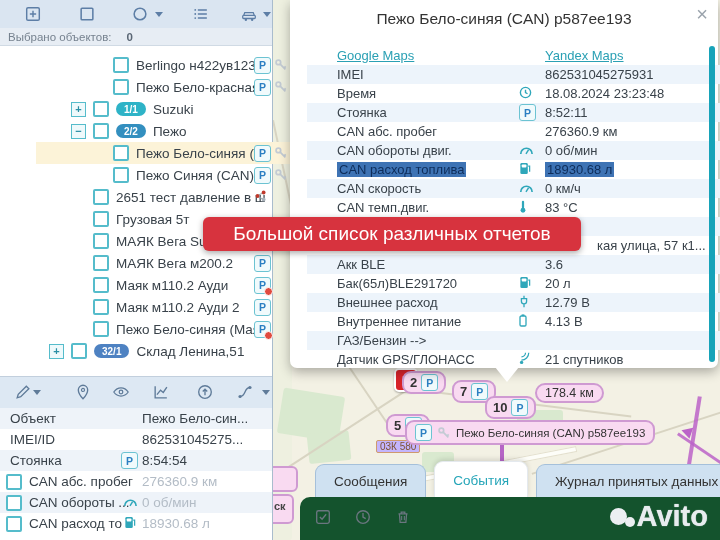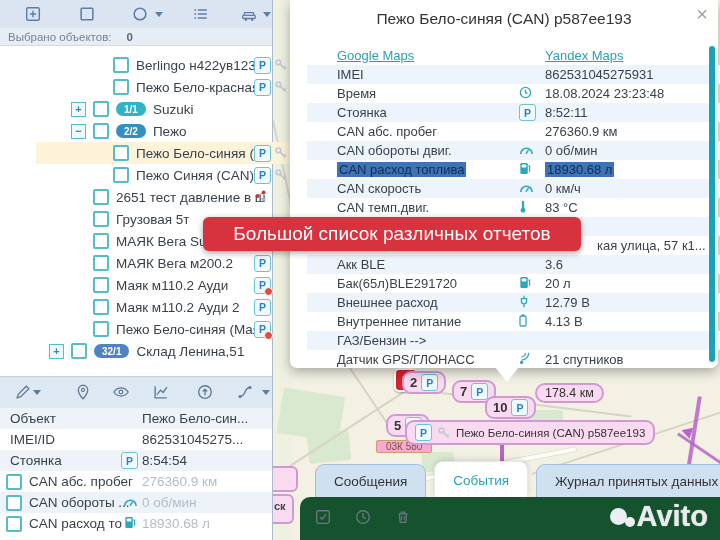--- a/index.html
+++ b/index.html
@@ -57,22 +57,22 @@
   .roadw{position:absolute;height:4px;background:#fdfdf8;border:1px solid #e4e0ce;}
   .proute{position:absolute;background:#bb63c8;opacity:.85;}
   .cluster{position:absolute;display:flex;align-items:center;gap:4px;background:#f9daf1;
            border:2px solid #cf9ad2;border-radius:9px;padding:1px 6px;font-size:13px;font-weight:bold;color:#333;}
   .vmark{position:absolute;width:20px;height:20px;background:#d8232a;border:2px solid #fff;border-radius:5px;
          display:flex;align-items:center;justify-content:center;box-shadow:0 1px 2px rgba(0,0,0,.3);}
   .distpill{position:absolute;background:#f9daf1;border:2px solid #cf9ad2;border-radius:10px;
             padding:1px 8px;font-size:12.5px;color:#333;}
   .vlabel{position:absolute;display:flex;align-items:center;gap:5px;background:#f9daf1;
           border:2px solid #cf9ad2;border-radius:9px;padding:2px 8px;font-size:11.5px;color:#333;white-space:nowrap;}
-  .rlabel{position:absolute;background:#f9a8d4;border:1px solid #cf9a6f;font-size:10px;color:#7d5232;
-          padding:0 9px;border-radius:2px;}
+  .rlabel{position:absolute;background:#c4b5fd;border:1px solid #cf9a6f;font-size:10px;color:#7d5232;
+          padding:0 3px;border-radius:2px;}
   .stem{position:absolute;width:4px;background:#b565c5;}
   .frag{position:absolute;background:#f9daf1;border:2px solid #cf9ad2;border-radius:6px;}
   .fragtxt{position:absolute;font-size:11px;font-weight:bold;color:#444;}
   
   .popup{position:absolute;left:290px;top:0;width:428px;height:368px;background:#fff;z-index:5;
          box-shadow:0 4px 12px rgba(0,0,0,.3);border-radius:0 0 7px 7px;}
   .popup-title{position:absolute;left:0;top:10px;width:100%;text-align:center;font-size:15.5px;color:#333;}
   .pclose{position:absolute;right:10px;top:4px;font-size:20px;color:#9aa3ac;cursor:pointer;line-height:20px;}
   .prows{position:absolute;left:17px;top:46px;width:420px;}
   .prow{height:19px;display:flex;align-items:center;font-size:13px;color:#39424a;

